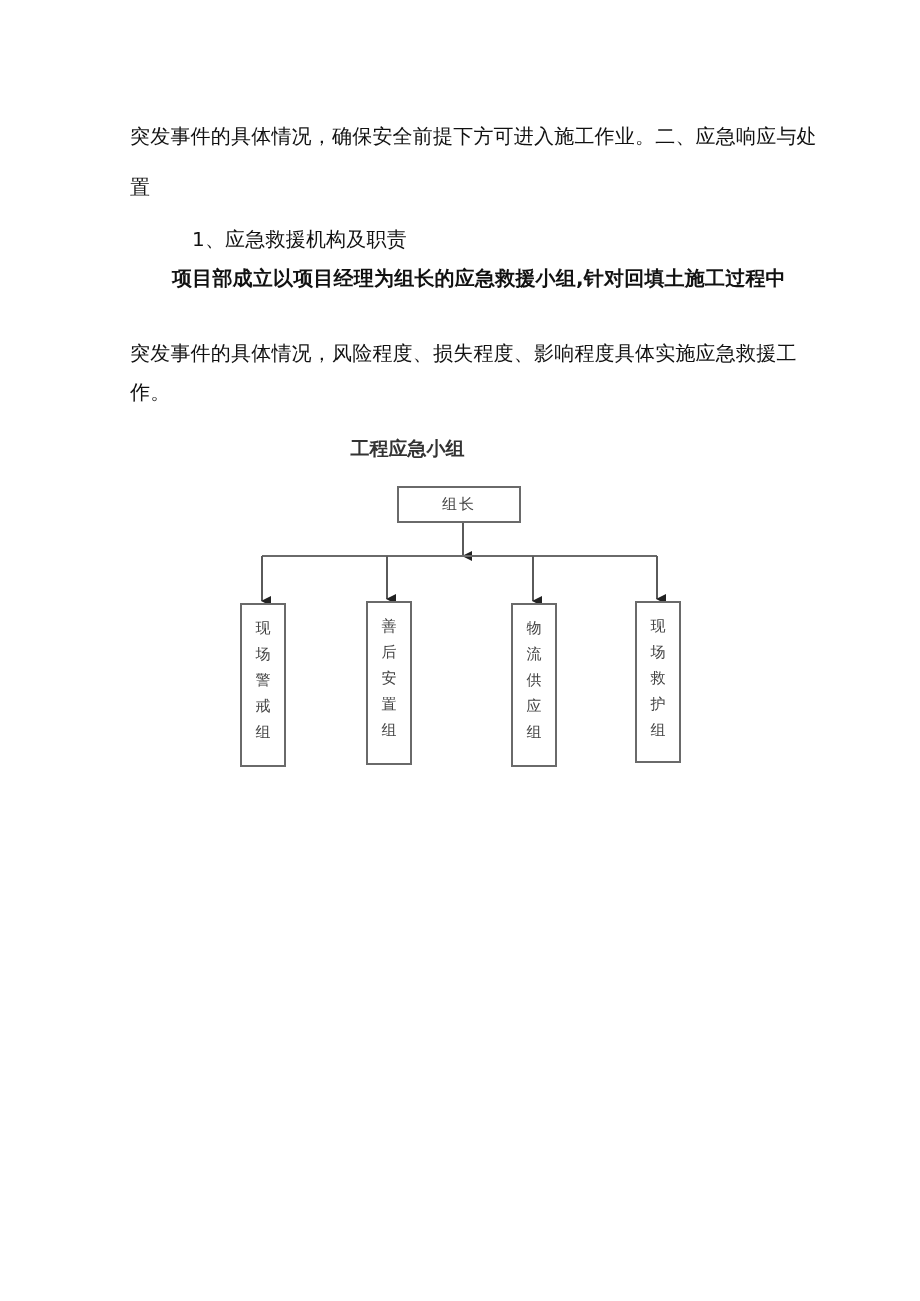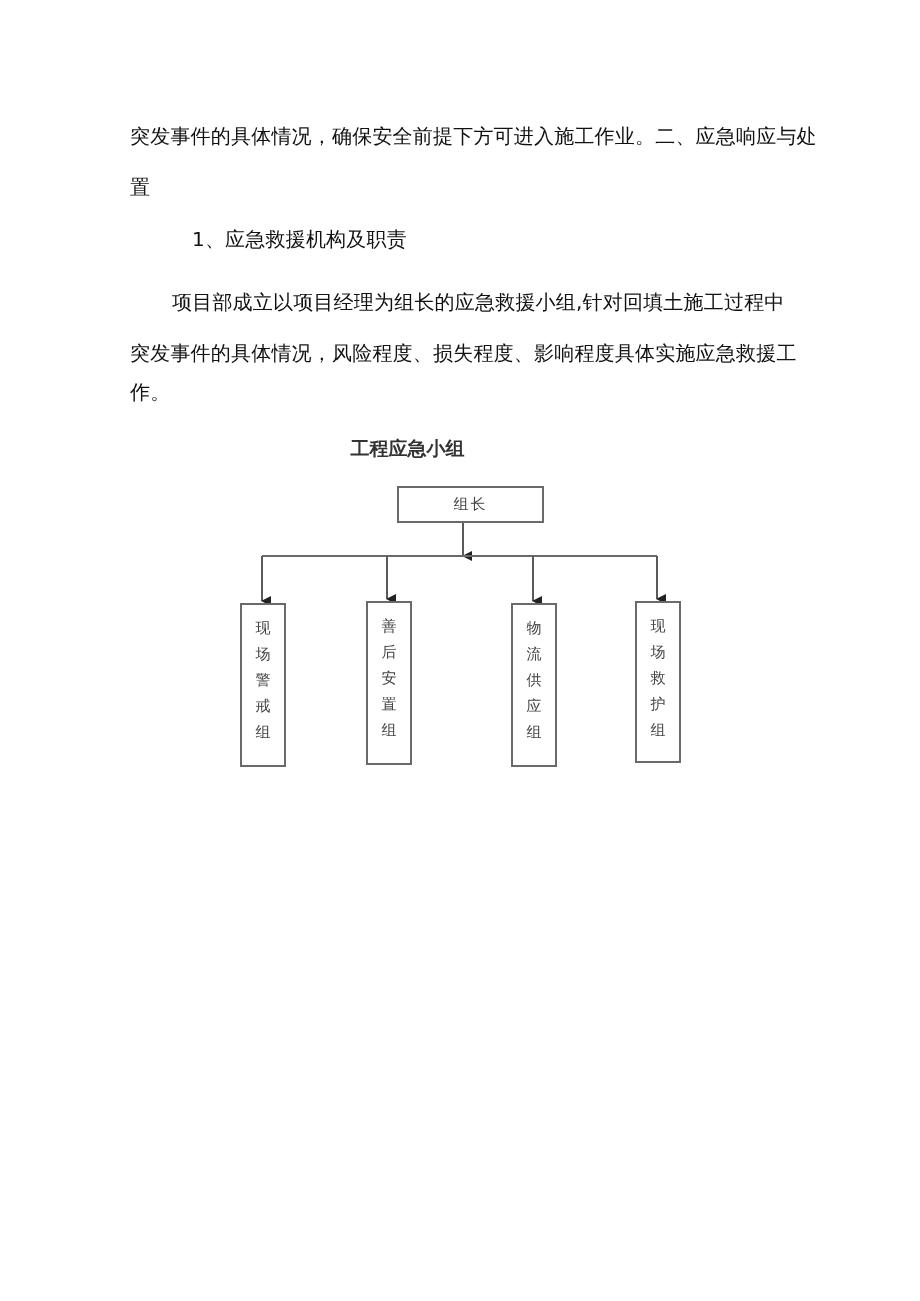--- a/index.html
+++ b/index.html
@@ -70,21 +70,21 @@
 </head>
 <body>
 
 <div class="para" style="top:126px;">
   <span>突发事件的具体情况，确保安全前提下方可进入施工作业。二、</span><span class="bold">应急响应与处</span>
 </div>
 <div class="para bold" style="top:177px;">置</div>
 
 <div class="para" style="top:229px; left:172px;margin-left:20px;">1、应急救援机构及职责</div>
 
-<div class="para" style="top:292px; left:172px;">项目部成立以项目经理为组长的应急救援小组,针对回填土施工过程中</div>
+<div class="para" style="top:268px; left:172px;font-weight:bold;">项目部成立以项目经理为组长的应急救援小组,针对回填土施工过程中</div>
 <div class="para" style="top:343px;">突发事件的具体情况，风险程度、损失程度、影响程度具体实施应急救援工</div>
 <div class="para" style="top:382px;">作。</div>
 
 <div class="diagram-title">工程应急小组</div>
 
 <svg class="connectors" width="920" height="1301">
   <defs>
     <marker id="arrow" markerWidth="10" markerHeight="10" refX="5" refY="9" orient="auto" markerUnits="userSpaceOnUse">
       <path d="M0,0 L10,0 L5,10 Z" fill="#222222"></path>
     </marker>
@@ -93,21 +93,21 @@
   <line x1="463" y1="522" x2="463" y2="556" stroke="#5a5a5a" stroke-width="2" marker-end="url(#arrow)"></line>
 
   <line x1="262" y1="556" x2="657" y2="556" stroke="#6a6a6a" stroke-width="2"></line>
 
   <line x1="262" y1="556" x2="262" y2="601" stroke="#5a5a5a" stroke-width="2" marker-end="url(#arrow)"></line>
   <line x1="387" y1="556" x2="387" y2="599" stroke="#5a5a5a" stroke-width="2" marker-end="url(#arrow)"></line>
   <line x1="533" y1="556" x2="533" y2="601" stroke="#5a5a5a" stroke-width="2" marker-end="url(#arrow)"></line>
   <line x1="657" y1="556" x2="657" y2="599" stroke="#5a5a5a" stroke-width="2" marker-end="url(#arrow)"></line>
 </svg>
 
-<div class="box leader" style="left:397px; top:486px; width:147px; height:37px;">
+<div class="box leader" style="left:397px; top:486px; width:124px; height:37px;">
   <span>组长</span>
 </div>
 
 <div class="box vbox" style="left:240px; top:603px; width:46px; height:164px;">
   <span>现</span>
   <span>场</span>
   <span>警</span>
   <span>戒</span>
   <span>组</span>
 </div>

